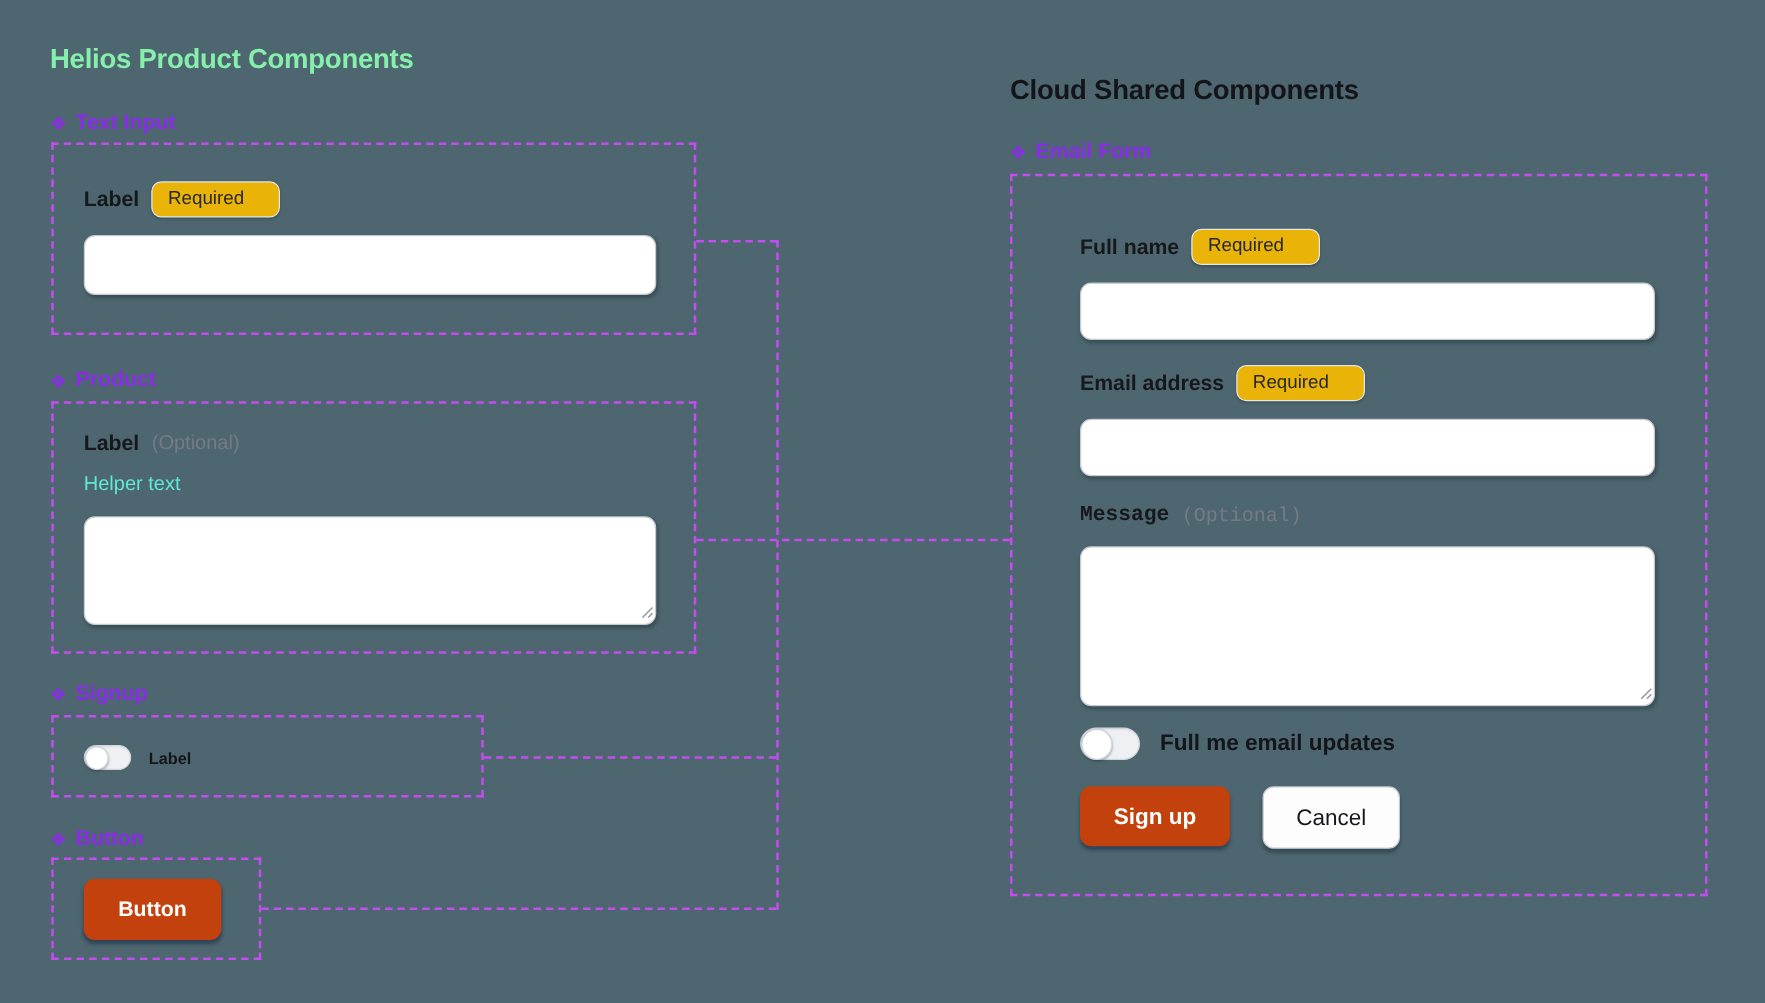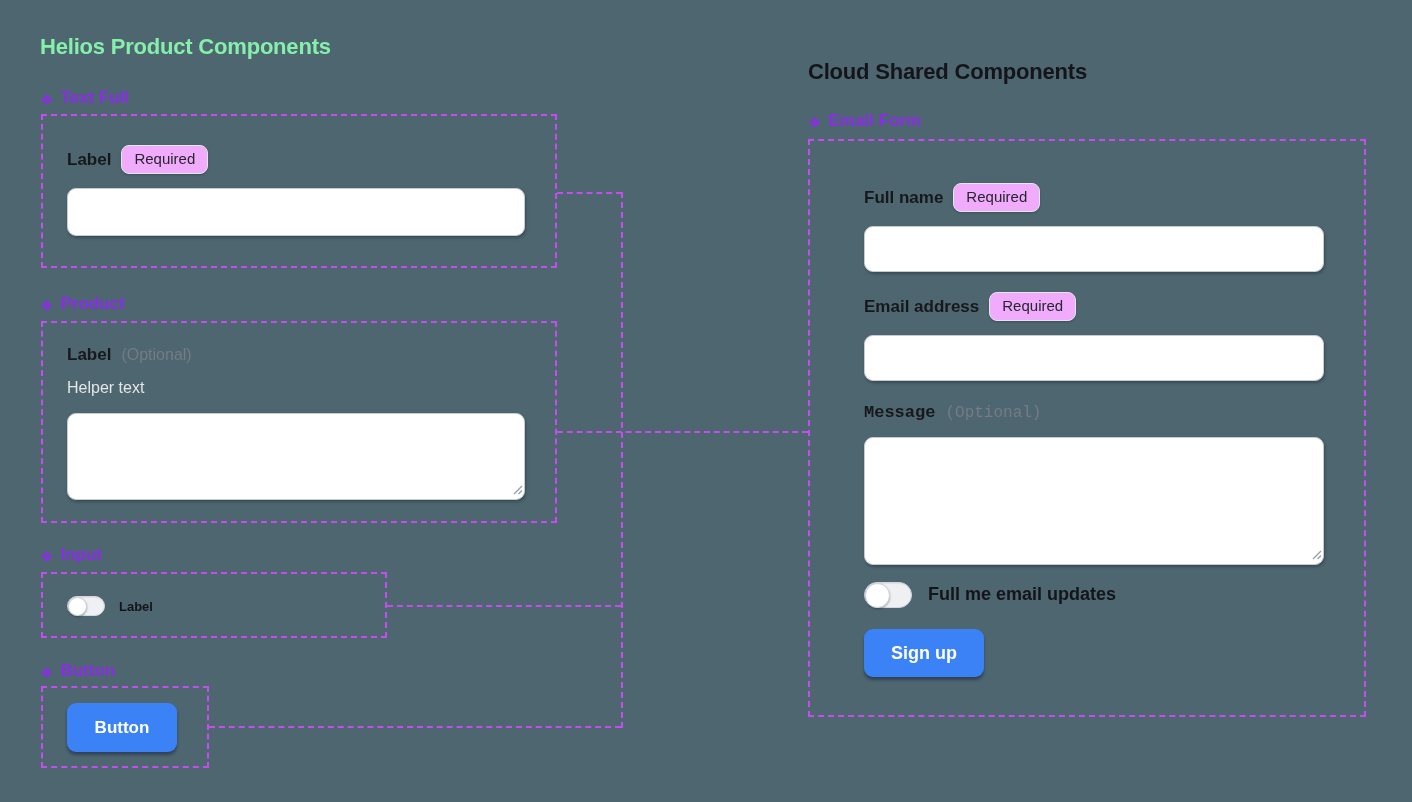--- a/index.html
+++ b/index.html
@@ -45,27 +45,27 @@
 
   .label-row {
     position: absolute;
     display: flex;
     align-items: center;
     gap: 10px;
     white-space: nowrap;
   }
   .field-label { font-weight: 700; color: #17181c; font-size: 17px; }
   .muted { color: #767b84; font-size: 16px; font-weight: 400; }
-  .helper-text { position: absolute; color: #e5e5e5; font-size: 16px; white-space: nowrap; }
+  .helper-text { position: absolute; color: #5eead4; font-size: 16px; white-space: nowrap; }
 
   .badge {
-    background: #f0abfc;
+    background: #eab308;
     border: 1px solid #e4e6ea;
     border-radius: 8px;
-    padding: 3px 12px 4px 12px;
+    padding: 3px 28px 4px 12px;
     font-size: 15px;
     color: #26272d;
     box-shadow: 0 1px 2px rgba(10,20,25,0.25);
     line-height: 1.35;
   }
 
   .text-field, .text-area {
     position: absolute;
     background: #ffffff;
     border: 1.5px solid #c7cbd1;
@@ -108,21 +108,21 @@
     display: flex;
     align-items: center;
     justify-content: center;
     border-radius: 9px;
     font-family: inherit;
     font-weight: 700;
     cursor: pointer;
     white-space: nowrap;
   }
   .btn-primary {
-    background: #3b82f6;
+    background: #c2410c;
     color: #ffffff;
     border: none;
     font-size: 17px;
     box-shadow: 0 3px 3px rgba(15,25,55,0.45);
   }
   .btn-secondary {
     background: #fdfdfe;
     color: #17181c;
     border: 1.5px solid #c9ccd3;
     font-size: 18px;
@@ -130,21 +130,21 @@
     box-shadow: 0 3px 3px rgba(15,25,35,0.35);
   }
 </style>
 </head>
 <body>
 
 <h1 class="section-title helios" style="left:40px; top:34px;">Helios Product Components</h1>
 
 <div class="comp-label" style="left:40px; top:88px;">
   <span class="comp-icon">❖</span>
-  <span>Text Full</span>
+  <span>Text Input</span>
 </div>
 <div class="frame" style="left:41px; top:114px; width:516px; height:154px;">
   <div class="label-row" style="left:24px; top:29px;">
     <span class="field-label">Label</span>
     <span class="badge">Required</span>
   </div>
   <input class="text-field" style="left: 24px; top: 72px; width: 458px; height: 48px;" value="">
 </div>
 
 <div class="comp-label" style="left:40px; top:294px;">
@@ -158,21 +158,21 @@
   </div>
   <div class="helper-text" style="left:24px; top:56px;">Helper text</div>
   <textarea class="text-area" style="left: 24px; top: 90px; width: 458px; height: 87px;"></textarea>
   <svg class="resize-handle" style="left:468px; top:160px;" width="13" height="13" viewBox="0 0 13 13">
     <path d="M3 11 L11 3 M7.5 11 L11 7.5" stroke="#9aa0a8" stroke-width="1.4" fill="none"></path>
   </svg>
 </div>
 
 <div class="comp-label" style="left:40px; top:545px;">
   <span class="comp-icon">❖</span>
-  <span>Input</span>
+  <span>Signup</span>
 </div>
 <div class="frame" style="left:41px; top:572px; width:346px; height:66px;">
   <div class="toggle small" style="left:24px; top:22px;">
     <span class="knob"></span>
   </div>
   <span class="toggle-row-label abs" style="left:76px; top:25px; font-size:13px;">Label</span>
 </div>
 
 <div class="comp-label" style="left:40px; top:661px;">
   <span class="comp-icon">❖</span>
@@ -217,13 +217,14 @@
   <svg class="resize-handle" style="left:500px; top:407px;" width="13" height="13" viewBox="0 0 13 13">
     <path d="M3 11 L11 3 M7.5 11 L11 7.5" stroke="#9aa0a8" stroke-width="1.4" fill="none"></path>
   </svg>
 
   <div class="toggle large" style="left:54px; top:441px;">
     <span class="knob"></span>
   </div>
   <span class="toggle-row-label abs" style="left:118px; top:443px; font-size:18px;">Full me email updates</span>
 
   <button class="btn btn-primary" style="left:54px; top:488px; width:120px; height:48px; font-size:18px;">Sign up</button>
+  <button class="btn btn-secondary" style="left:200px; top:488px; width:110px; height:50px;">Cancel</button>
 </div>
 
 </body></html>

